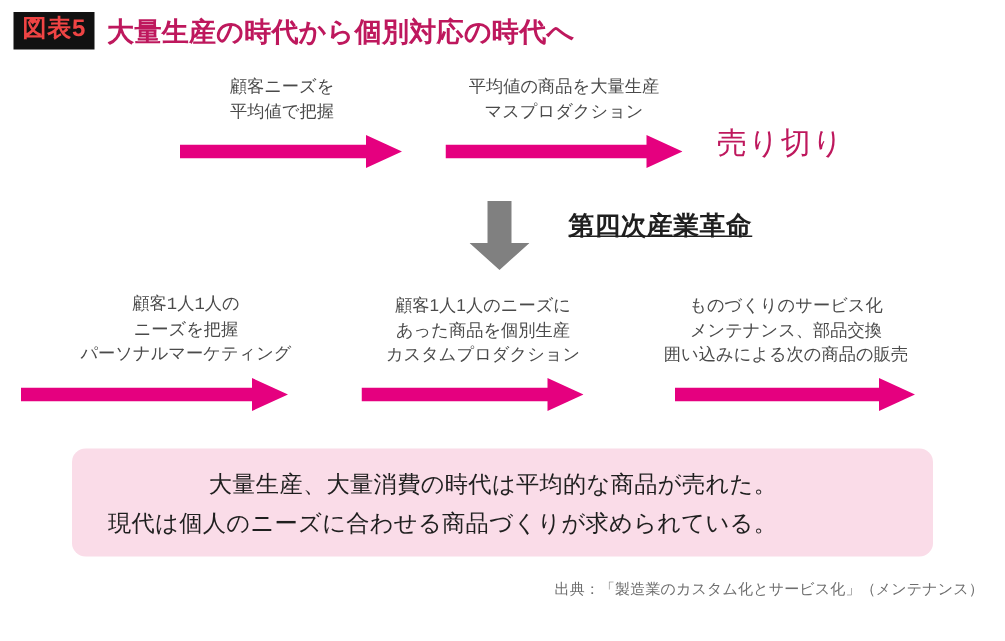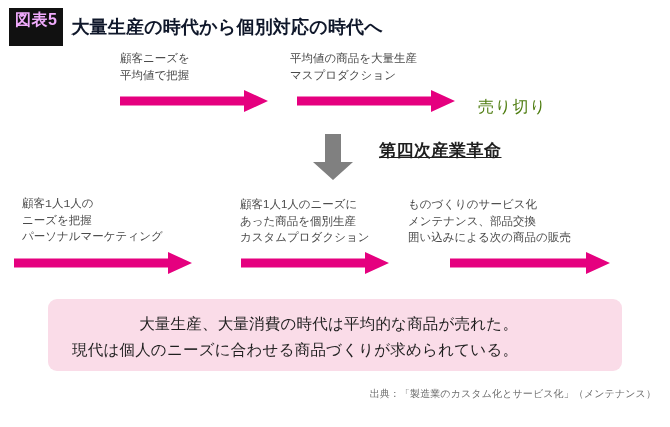--- a/index.html
+++ b/index.html
@@ -21,42 +21,42 @@
   .title-row {
     position: absolute;
     left: 9px;
     top: 8px;
     display: flex;
     align-items: center;
     gap: 8px;
   }
   .title-badge {
     background: #111111;
-    color: #f0abfc;
+    color: #ef4444;
     font-size: 16px;
     font-weight: bold;
     line-height: 1;
-    padding: 4px 6px 18px 6px;
+    padding: 4px 6px 5px 6px;
     letter-spacing: 0.5px;
   }
   .title-text {
     font-size: 18px;
     font-weight: bold;
-    color: #0f172a;
+    color: #be185d;
     line-height: 1;
     letter-spacing: 0.2px;
   }
 
   
   .cap {
     position: absolute;
     font-size: 11.5px;
     line-height: 1.45;
     color: #4a4a4a;
-    text-align: left;
+    text-align: center;
     white-space: pre-line;
   }
 
   
   .arrow-right {
     position: absolute;
     height: 22px;
     display: block;
   }
   .arrow-right svg { display: block; width: 100%; height: 100%; }
@@ -66,23 +66,23 @@
     position: absolute;
     width: 40px;
     height: 46px;
   }
   .arrow-down svg { display: block; width: 100%; height: 100%; }
 
   
   .urikiri {
     position: absolute;
     left: 478px;
-    top: 99px;
-    font-size: 16px;
-    color: #4d7c0f;
+    top: 86px;
+    font-size: 20px;
+    color: #be185d;
     line-height: 1;
     letter-spacing: 1px;
   }
   .revolution {
     position: absolute;
     left: 379px;
     top: 142px;
     font-size: 17px;
     font-weight: bold;
     color: #1f1f1f;

